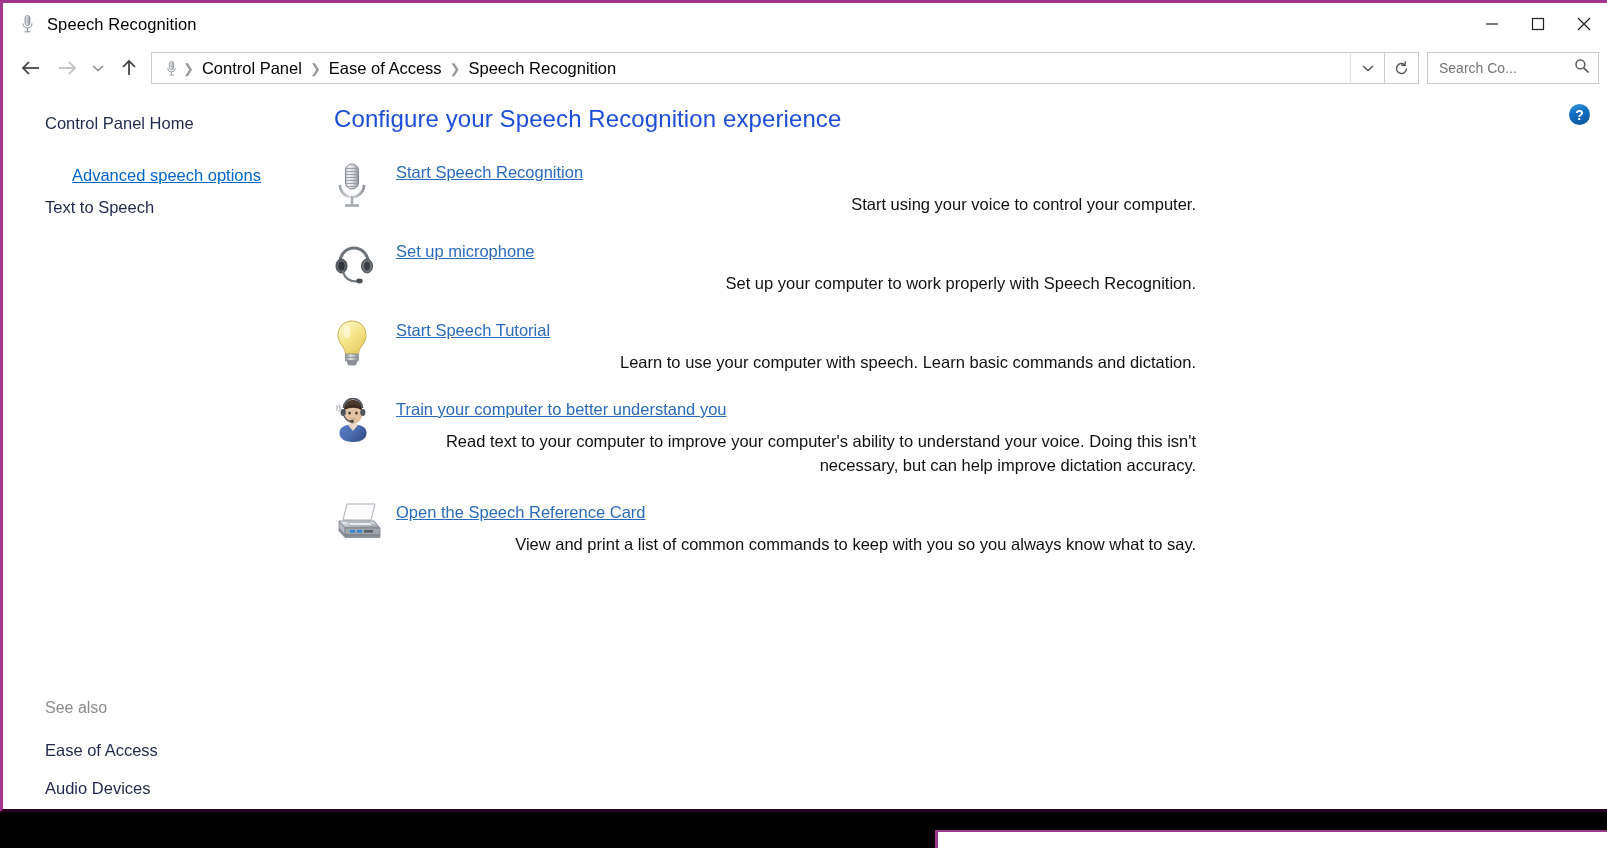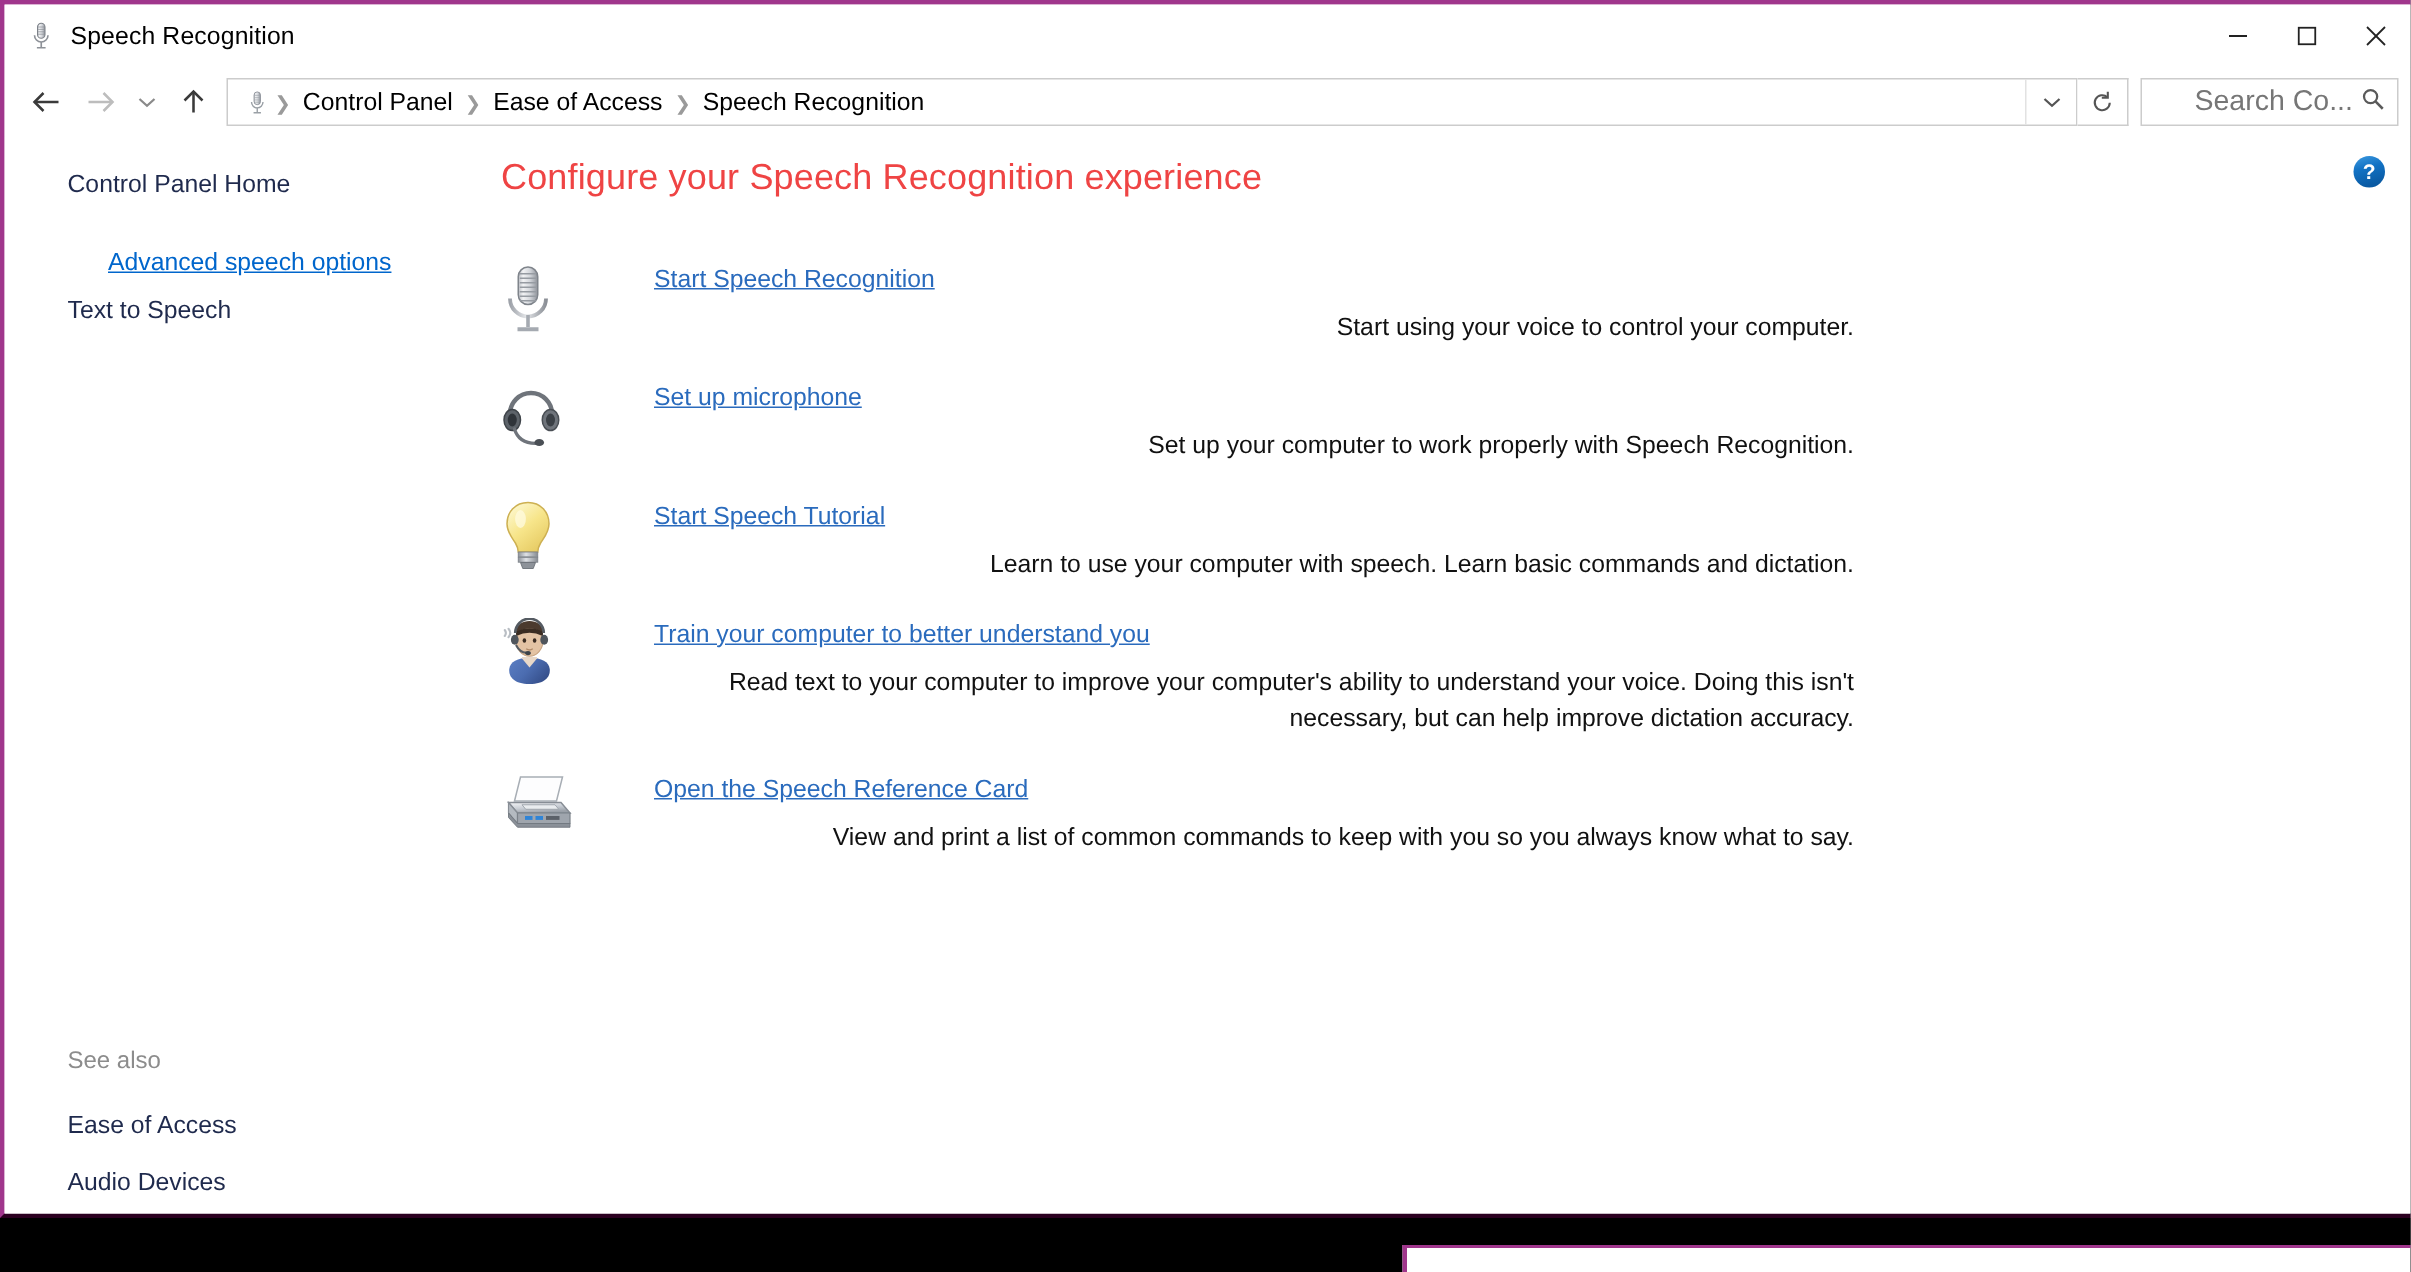--- a/index.html
+++ b/index.html
@@ -92,25 +92,24 @@
   .searchbox {
     width:172px; height:32px;
     border:1px solid #cccccc;
     margin-left:8px;
     display:flex; align-items:center;
     padding:0 8px 0 11px;
     flex:0 0 auto;
   }
   .searchbox input {
     border:none; outline:none;
-    font-size:19px;
+    font-size:14px;
     font-family:"Liberation Sans", sans-serif;
     color:#000; width:100%;
     background:transparent;
-    margin-left:24px;
   }
   .searchbox input::placeholder { color:#767676; }
   
   .content {
     position:relative;
     display:flex;
     height:742px;
     background:#ffffff;
   }
   .sidebar {
@@ -143,39 +142,39 @@
   }
   .seealso .side-link { padding-top:7px; padding-bottom:7px; }
   .main {
     flex:1 1 auto;
     padding-top:14px;
     position:relative;
     min-width:0;
   }
   .page-title {
     font-size:24px;
-    color:#ef4444;
+    color:#1d4ed8;
     font-weight:400;
     padding-left:6px;
-    margin-bottom:40px;
+    margin-bottom:26px;
     letter-spacing:0.1px;
   }
   .task {
     display:flex;
     padding-left:6px;
     margin-bottom:22px;
   }
   .task-icon {
     width:62px;
     flex:0 0 auto;
     display:flex;
     justify-content:flex-start;
     padding-top:2px;
   }
-  .task-body { flex:1 1 auto; padding-top:2px; min-width:0;margin-left:40px; }
+  .task-body { flex:1 1 auto; padding-top:2px; min-width:0; }
   .task-link {
     font-size:16.5px;
     color:#2a6bbd;
     line-height:22px;
     display:inline-block;
     margin-bottom:9px;
   }
   .task-desc {
     font-size:16.5px;
     color:#111111;

